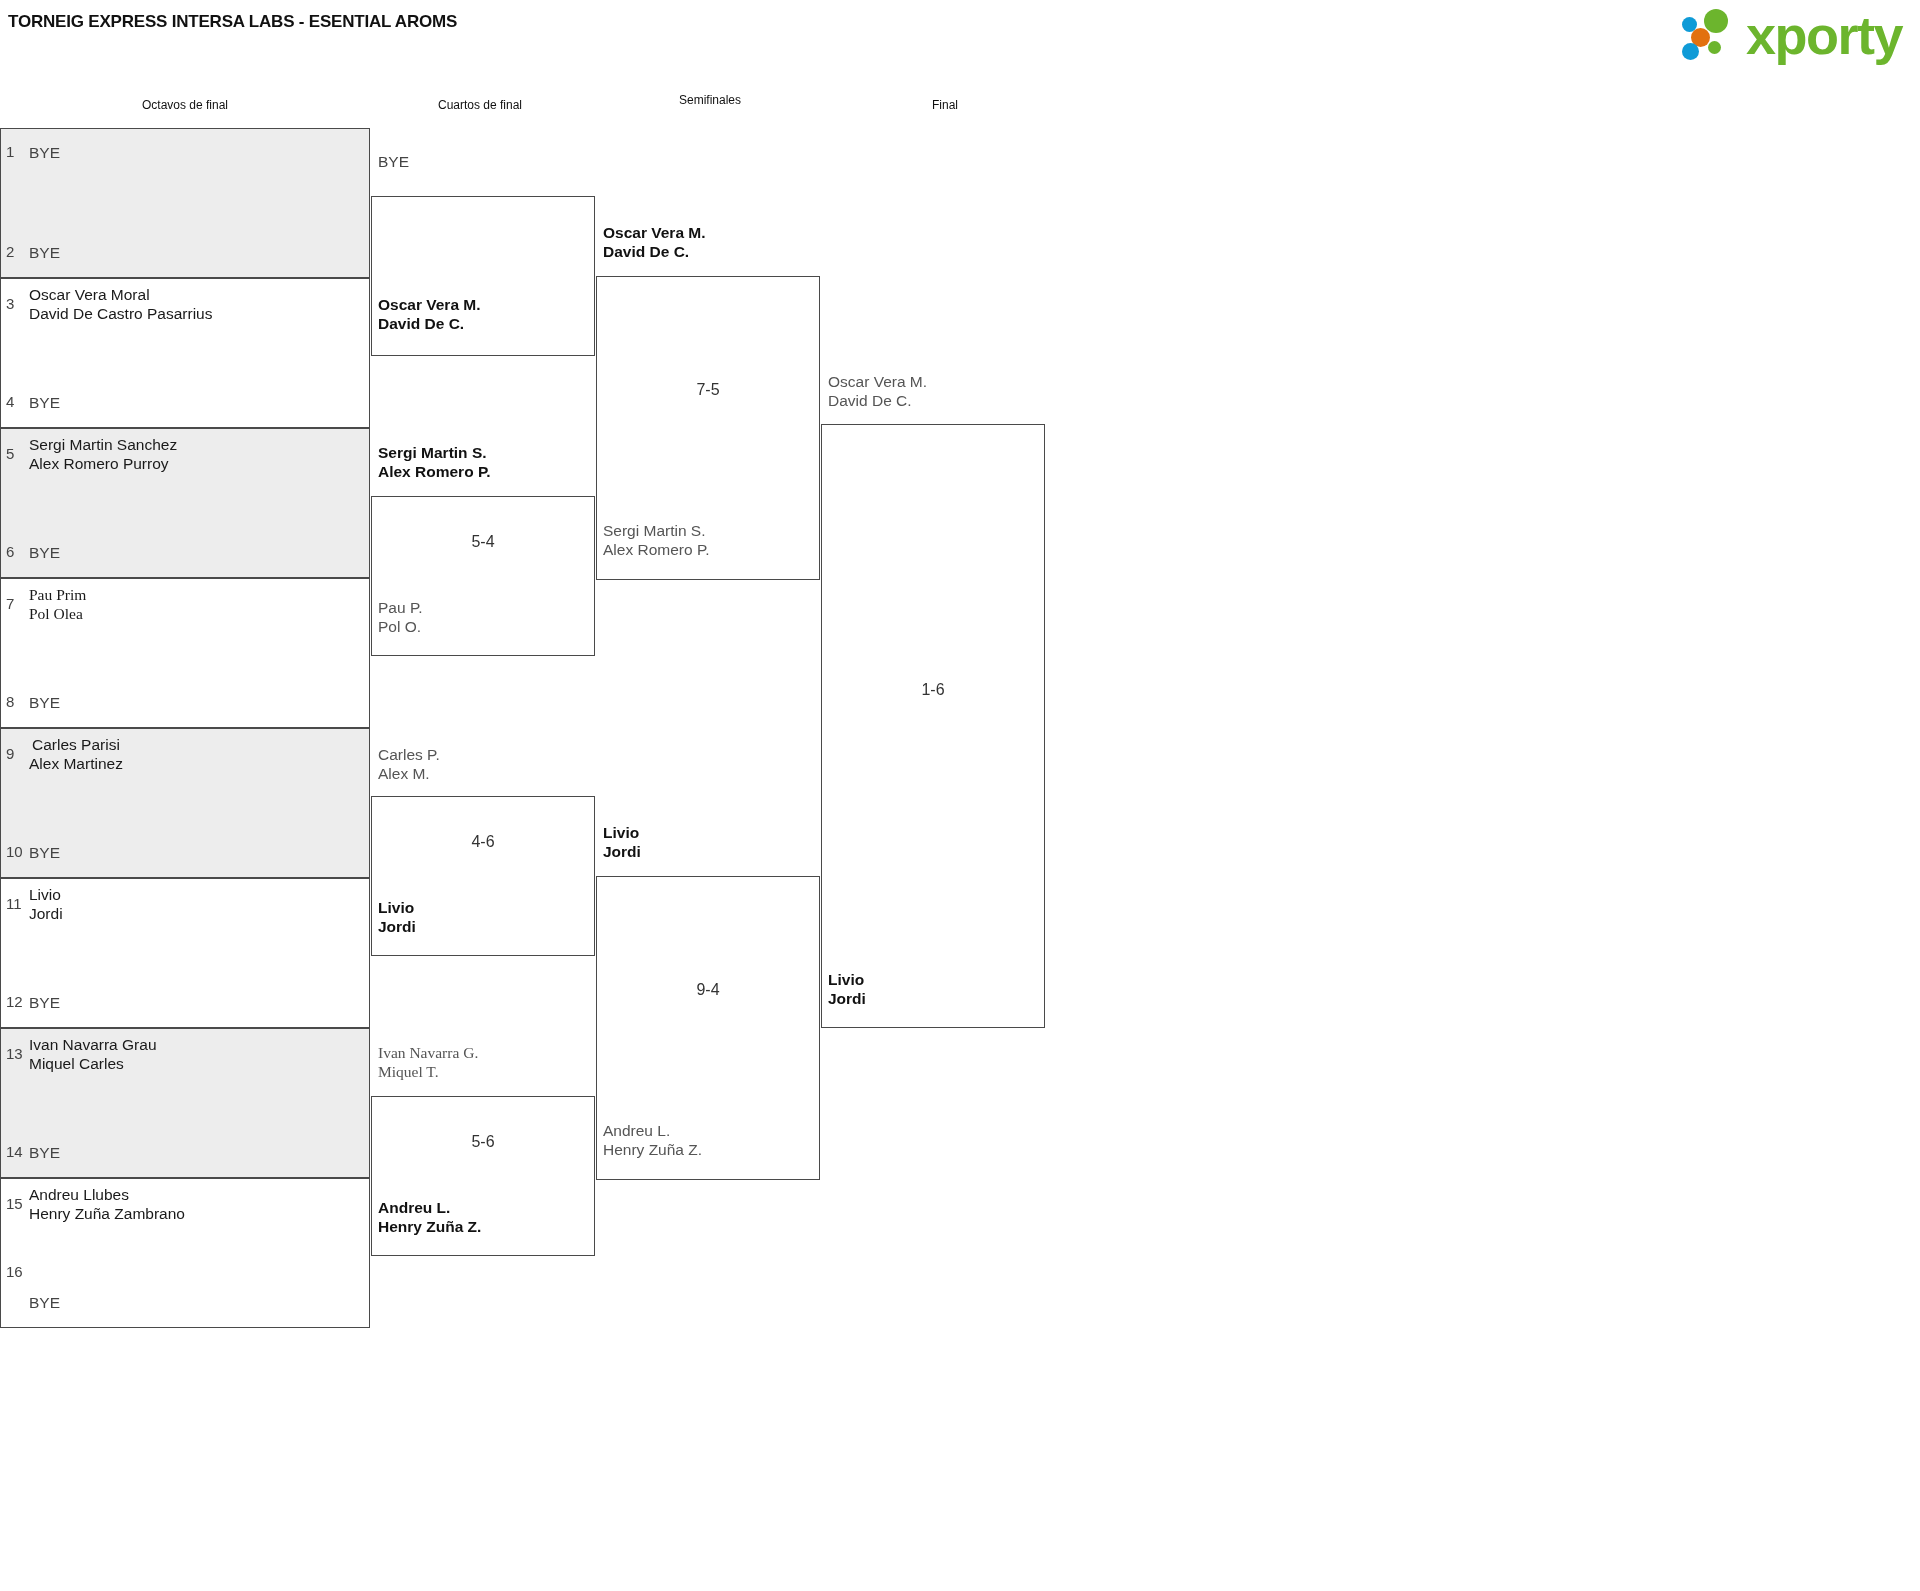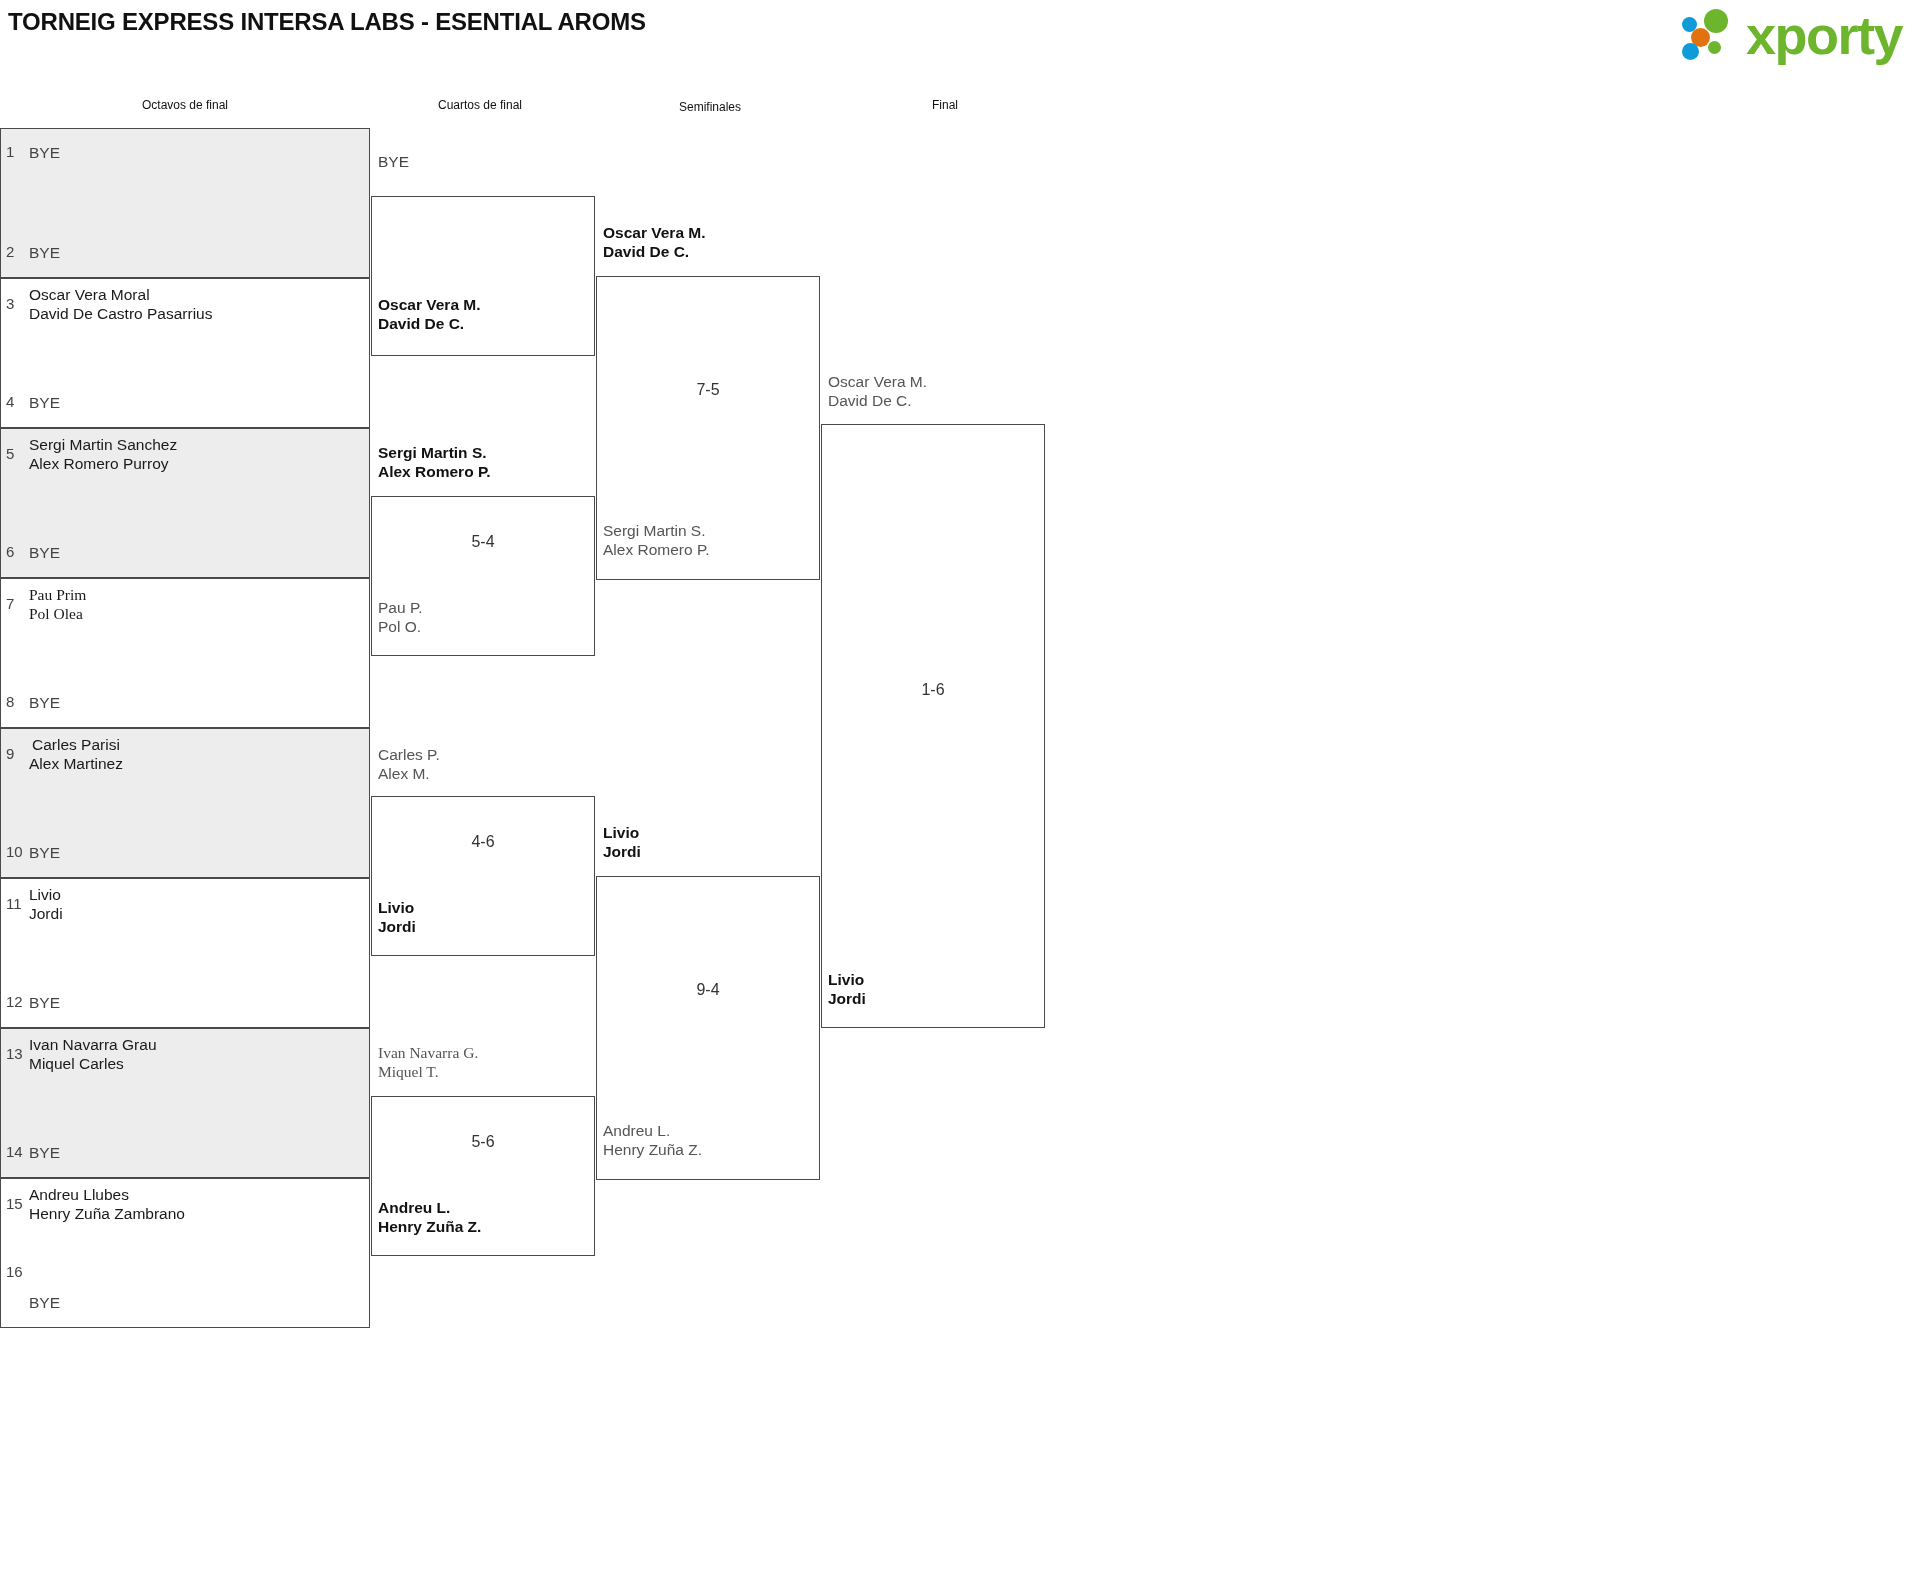--- a/index.html
+++ b/index.html
@@ -2,21 +2,21 @@
 <html><head>
 <meta charset="utf-8">
 <style>
   html,body{margin:0;padding:0;}
   body{
     width:1920px;height:1591px;position:relative;background:#fff;
     font-family:"Liberation Sans",sans-serif;color:#1a1a1a;
     -webkit-font-smoothing:antialiased;
   }
   .title-block{position:absolute;left:8px;top:6px;}
-  .title-line{font-size:24px;font-weight:bold;letter-spacing:-.2px;line-height:31px;color:#111;white-space:nowrap;}
+  .title-line{font-size:17px;font-weight:bold;letter-spacing:-.2px;line-height:31px;color:#111;white-space:nowrap;}
 
   
   .logo{position:absolute;right:18px;top:6px;height:58px;display:flex;align-items:center;}
   .logo-dots{position:relative;width:62px;height:52px;margin-right:2px;}
   .dot{position:absolute;border-radius:50%;}
   .logo-word{font-size:54px;font-weight:bold;color:#6cb52d;letter-spacing:-1.5px;line-height:46px;}
 
   
   .round-hdr{position:absolute;font-size:12px;color:#111;text-align:center;white-space:nowrap;}
 
@@ -49,21 +49,21 @@
     <span class="dot" style="left:22px;top:0px;width:24px;height:24px;background:#6cb52d;"></span>
     <span class="dot" style="left:9px;top:19px;width:19px;height:19px;background:#e2710f;"></span>
     <span class="dot" style="left:0px;top:34px;width:17px;height:17px;background:#0f9bd7;"></span>
     <span class="dot" style="left:26px;top:32px;width:13px;height:13px;background:#6cb52d;"></span>
   </div>
   <div class="logo-word">xporty</div>
 </div>
 
 <div class="round-hdr" style="left:60px;top:98px;width:250px;">Octavos de final</div>
 <div class="round-hdr" style="left:355px;top:98px;width:250px;">Cuartos de final</div>
-<div class="round-hdr" style="left:590px;top:100px;width:240px;text-align:center;">Semifinales</div>
+<div class="round-hdr" style="left:590px;top:93px;width:240px;text-align:center;">Semifinales</div>
 <div class="round-hdr" style="left:855px;top:98px;width:180px;">Final</div>
 
 <div class="slot gray" style="left:0px;top:128px;width:370px;height:150px;"></div>
 <div class="slot white" style="left:0px;top:278px;width:370px;height:150px;"></div>
 <div class="slot gray" style="left:0px;top:428px;width:370px;height:150px;"></div>
 <div class="slot white" style="left:0px;top:578px;width:370px;height:150px;"></div>
 <div class="slot gray" style="left:0px;top:728px;width:370px;height:150px;"></div>
 <div class="slot white" style="left:0px;top:878px;width:370px;height:150px;"></div>
 <div class="slot gray" style="left:0px;top:1028px;width:370px;height:150px;"></div>
 <div class="slot white" style="left:0px;top:1178px;width:370px;height:150px;"></div>

